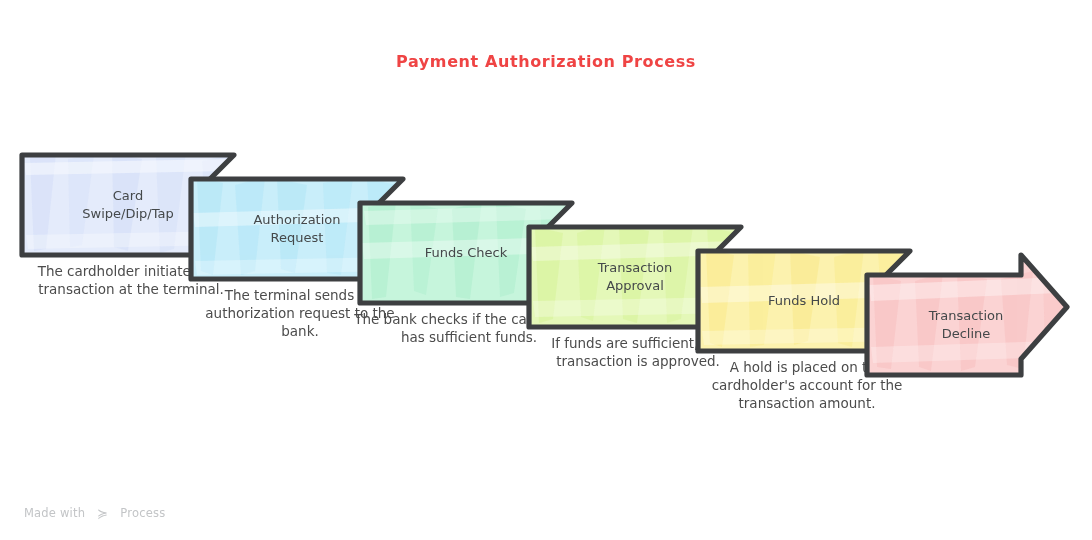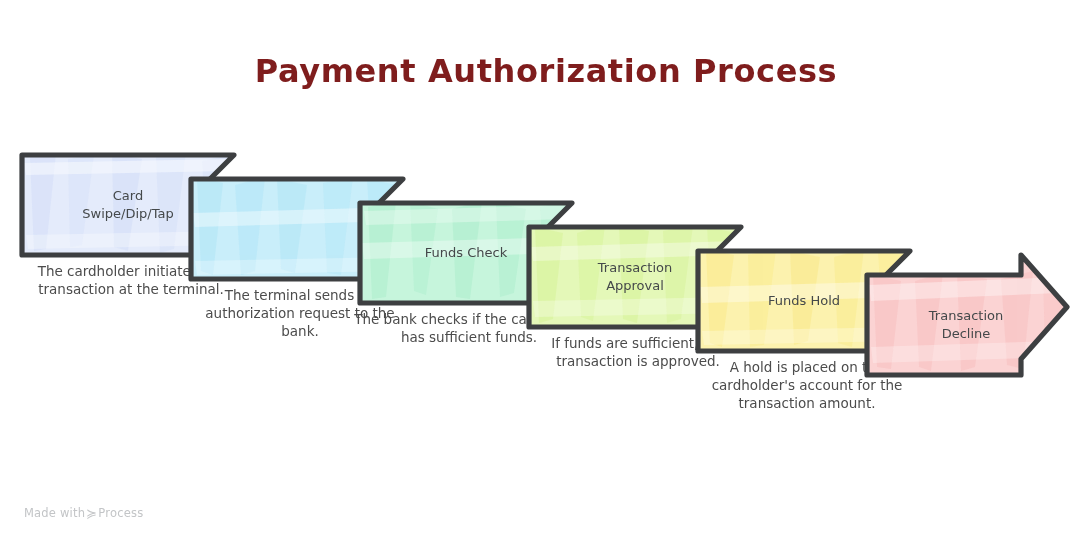--- a/index.html
+++ b/index.html
@@ -23,24 +23,24 @@
   }
 
   
   .title {
     position: absolute;
     left: 0;
     top: 52px;
     width: 1092px;
     text-align: center;
     font-family: "DejaVu Sans", sans-serif;
-    font-size: 32px;
+    font-size: 16px;
     font-weight: 700;
     letter-spacing: 0.6px;
-    color: #7f1d1d;
+    color: #ef4444;
     white-space: pre;
   }
 
   
   .flow {
     position: absolute;
     left: 0;
     top: 0;
     width: 1092px;
     height: 540px;
@@ -100,21 +100,21 @@
     width: 190px;
   }
 
   
   .watermark {
     position: absolute;
     left: 24px;
     bottom: 20px;
     display: flex;
     align-items: flex-start;
-    gap: 1px;
+    gap: 12px;
     font-family: "DejaVu Sans", sans-serif;
     font-size: 11.5px;
     color: #c3c5c7;
     letter-spacing: 0.2px;
   }
   .watermark .wm-mark {
     display: inline-block;
     line-height: 1;
     font-size: 13px;
     color: #c3c5c7;
@@ -166,20 +166,22 @@
           <path d="M12,4 L38,10 L28,102 L16,98 Z" fill="#a9e3f6" opacity="0.5"></path>
           <path d="M50,12 L80,4 L70,98 L56,102 Z" fill="#a9e3f6" opacity="0.45"></path>
           <path d="M92,6 L122,12 L110,100 L96,96 Z" fill="#a9e3f6" opacity="0.5"></path>
           <path d="M138,10 L168,4 L156,102 L142,100 Z" fill="#a9e3f6" opacity="0.4"></path>
           <path d="M182,6 L212,12 L204,96 L188,100 Z" fill="#a9e3f6" opacity="0.48"></path>
           <path d="M8,40 L214,34 L212,48 L10,54 Z" fill="#ffffff" opacity="0.45"></path>
           <path d="M10,88 L214,84 L212,98 L12,102 Z" fill="#ffffff" opacity="0.3"></path>
         </g>
         <path d="M6,6 L218,6 L188,36 L218,36 L218,106 L6,106 Z" fill="none" stroke="#3d3f41" stroke-width="5.2" stroke-linejoin="round" stroke-linecap="round"></path>
       </svg>
+      <div class="step-label">Authorization
+Request</div>
       <div class="step-caption">The terminal sends an authorization request to the bank.</div>
     </div>
 
     <div class="step" style="left:360px; top:203px;">
       <svg class="step-svg" viewBox="0 0 256 112">
         <defs>
           <clipPath id="clip3">
               <path d="M6,6 L218,6 L188,36 L218,36 L218,106 L6,106 Z"></path>
             </clipPath>
         </defs>

